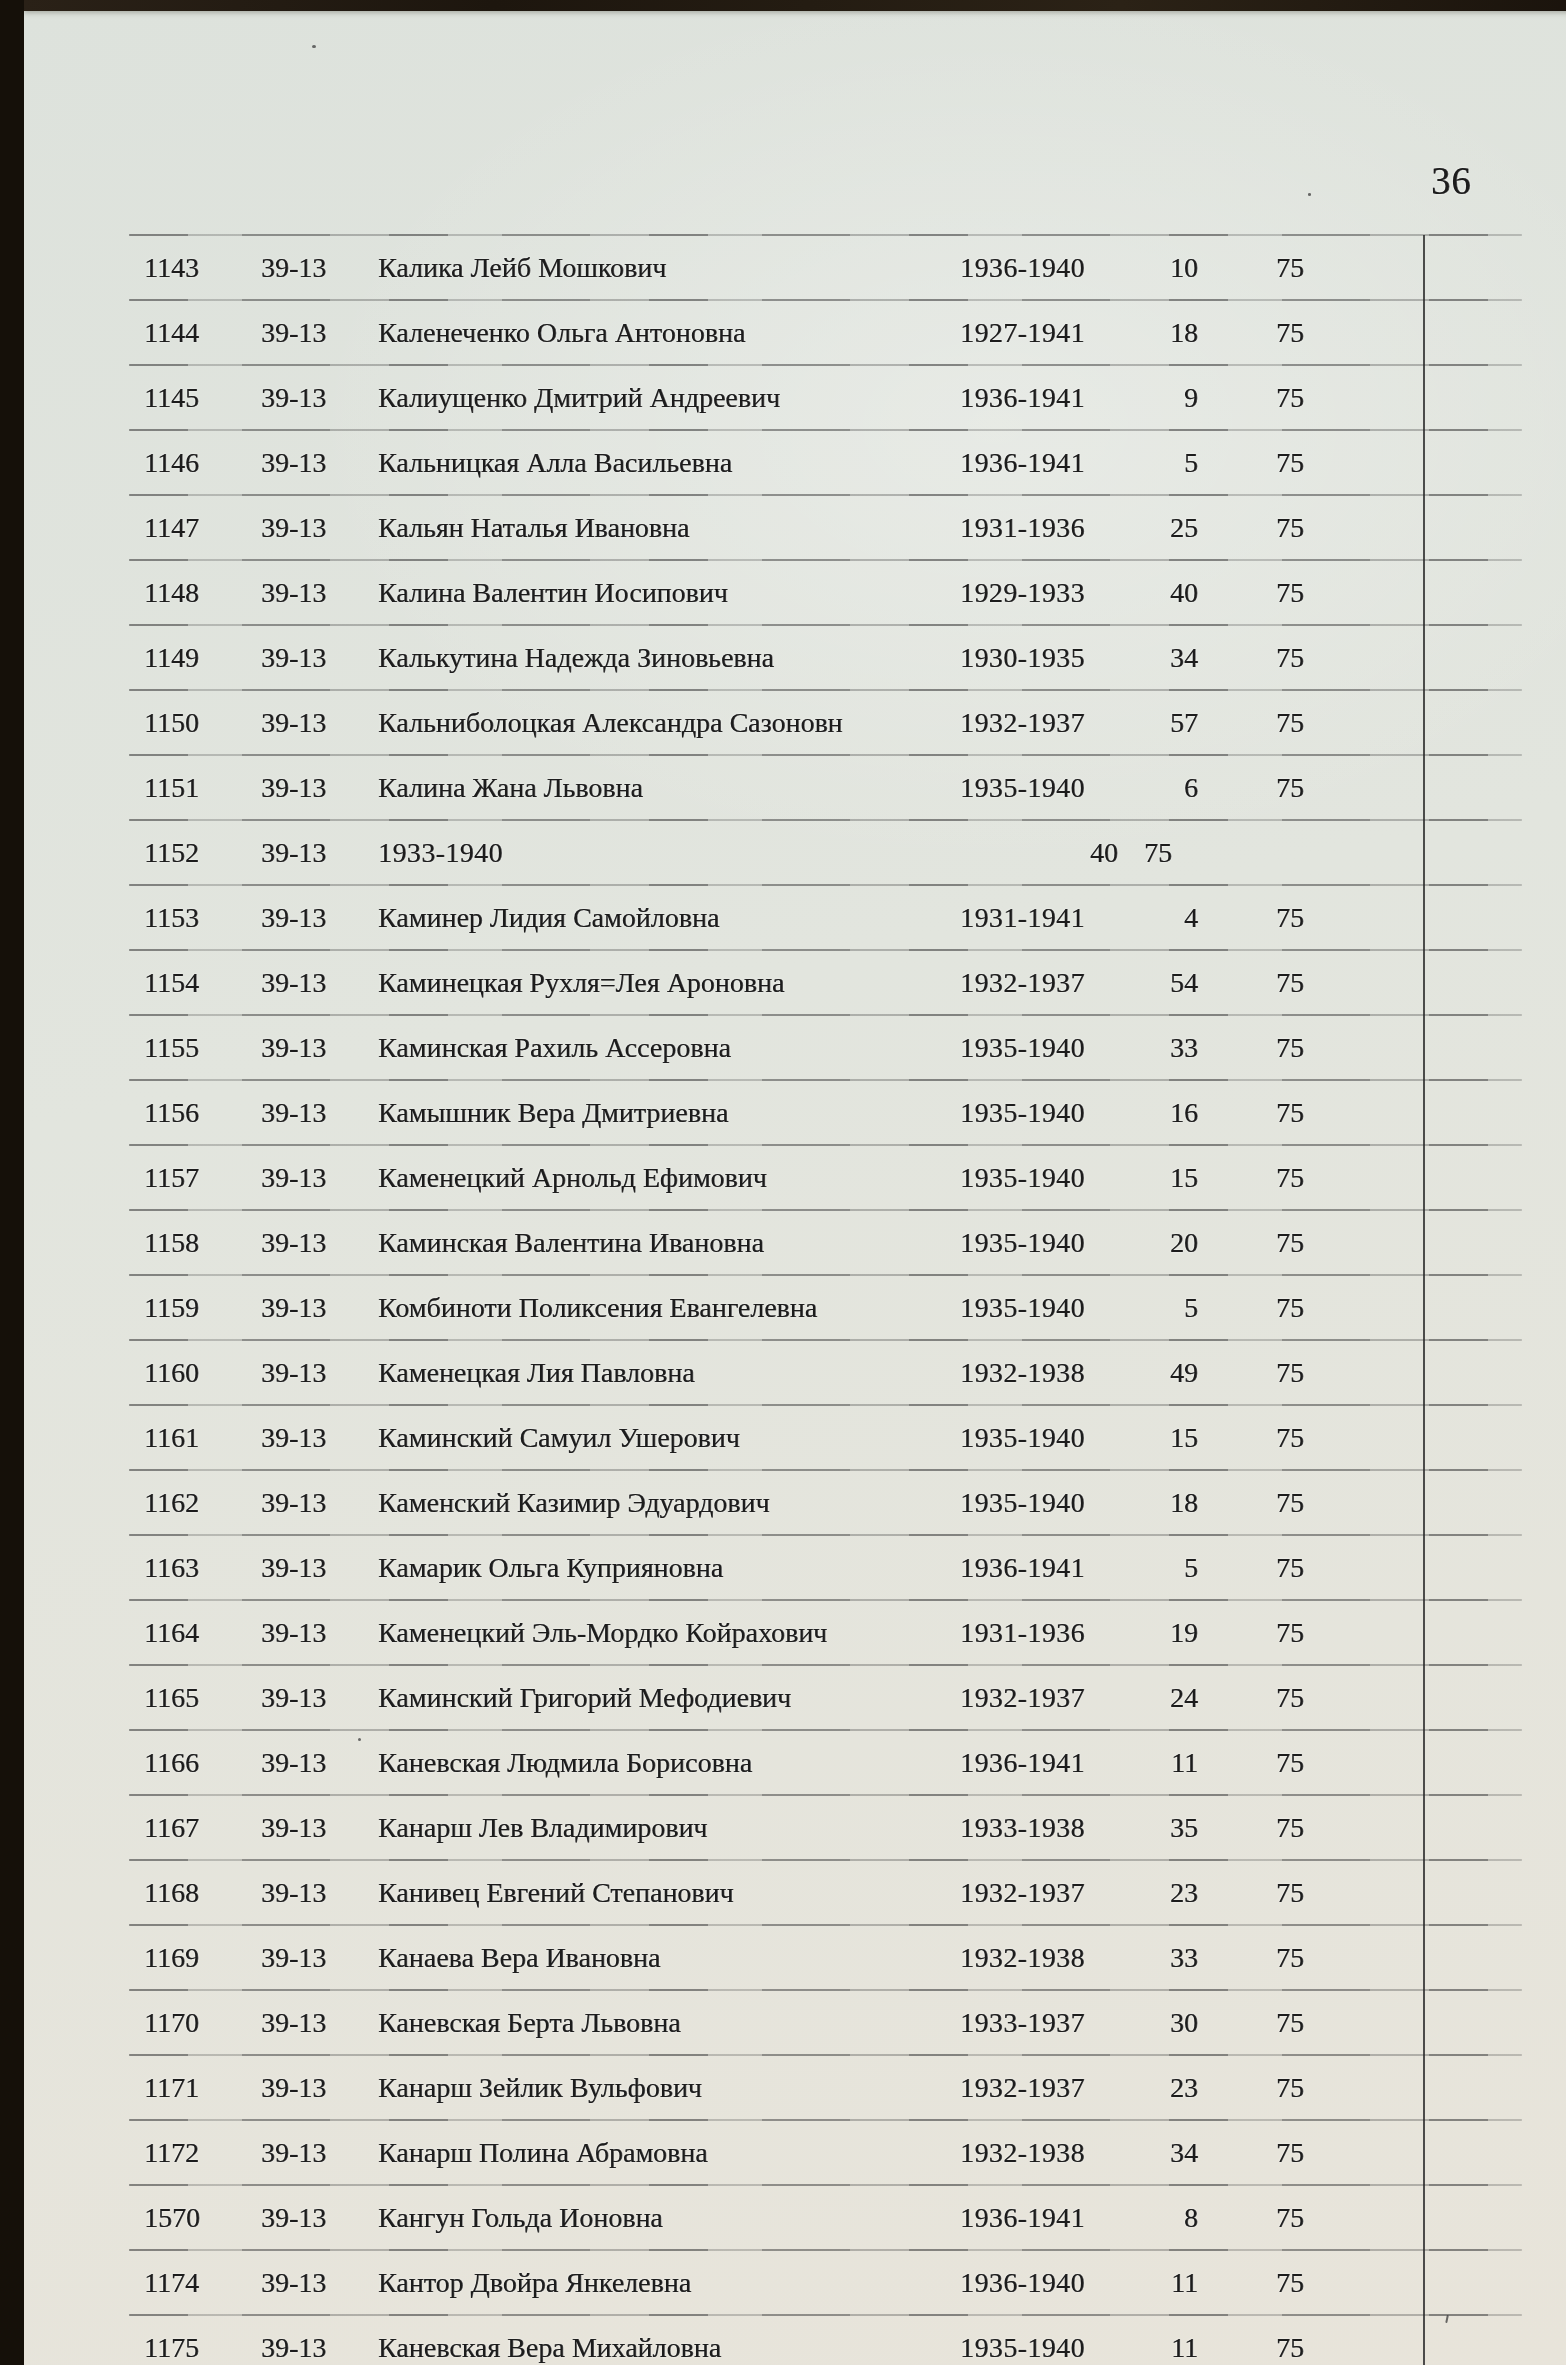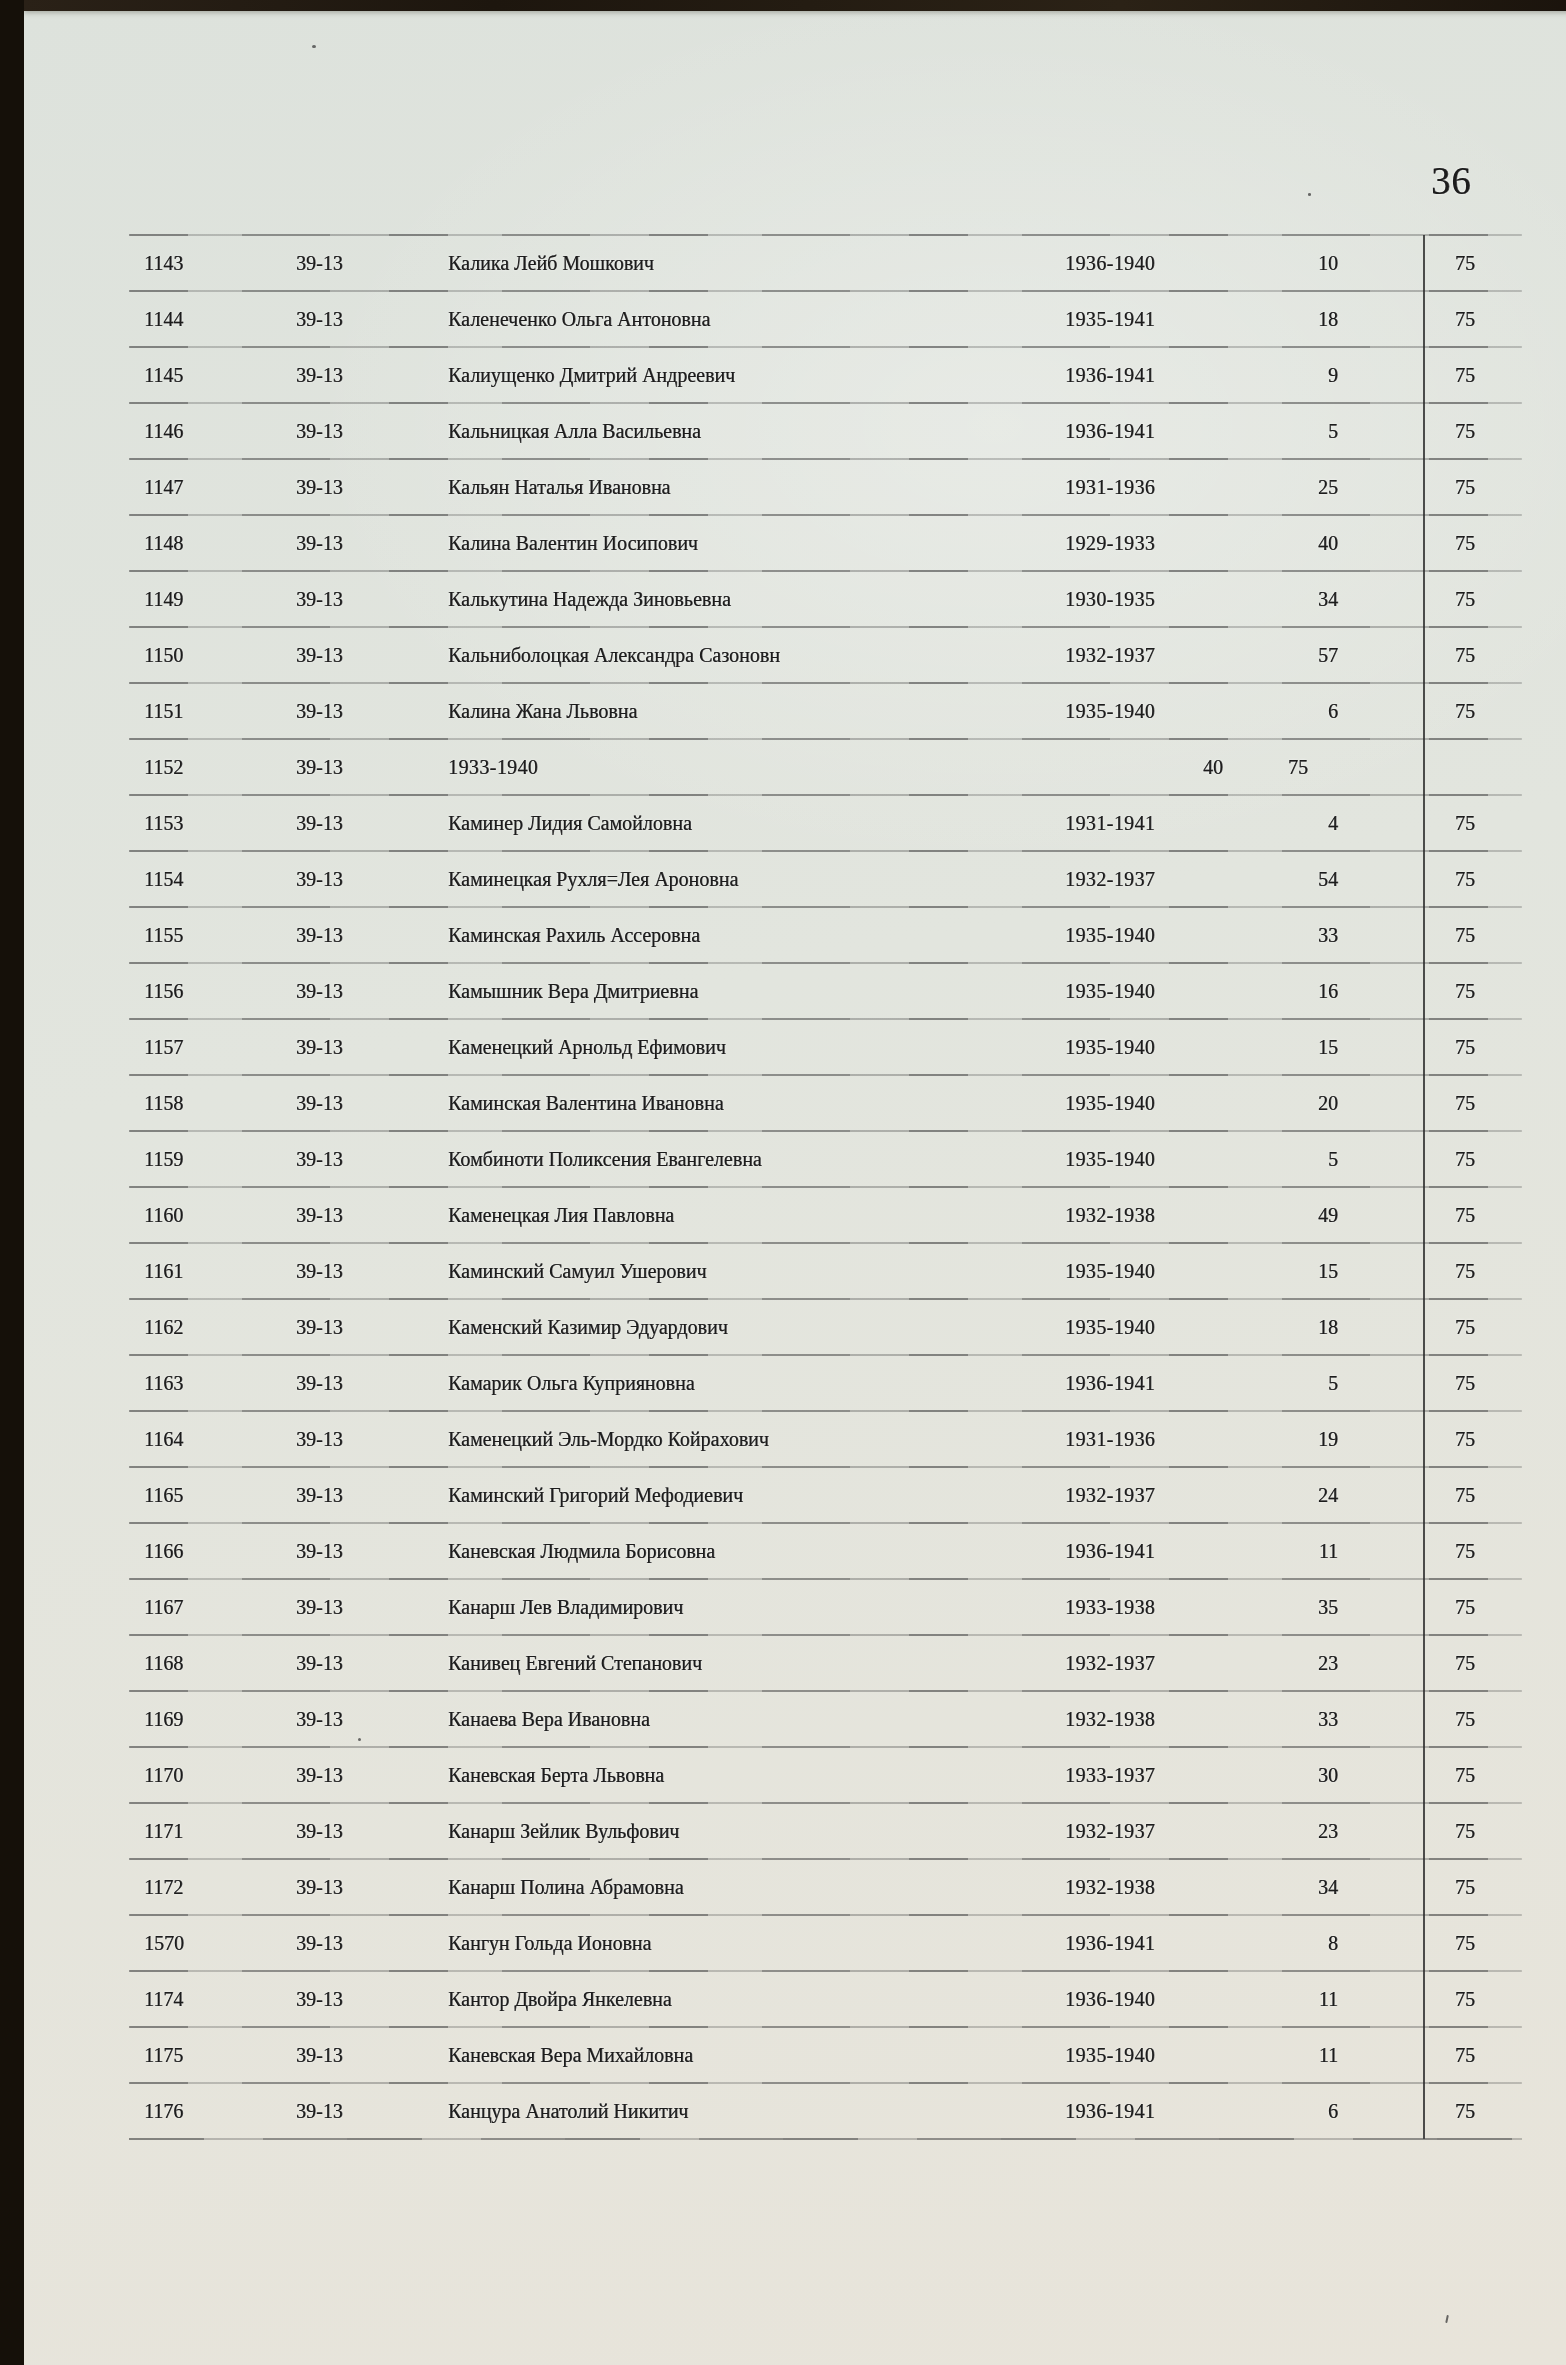--- a/index.html
+++ b/index.html
@@ -32,27 +32,26 @@
   }
   .page-number{
     position:absolute;left:1407px;top:158px;
     font-size:39px;letter-spacing:0.8px;
     text-shadow:0 0 2.5px rgba(255,255,255,.85), 0.4px 0 0 var(--ink);
   }
   .table{
     position:absolute;left:105px;top:235px;width:1393px;
   }
   .row{
-    position:relative;height:56px;
+    position:relative;height:65px;
     display:grid;
     grid-template-columns:132px 117px 582px 158px 80px 184px 1fr;
     align-items:center;
-    font-size:20px;
+    font-size:28px;
     white-space:nowrap;
-    gap:35px;
   }
   .row::before{
     content:"";position:absolute;top:-0.8px;left:0;right:0;height:1.7px;
     background:repeating-linear-gradient(90deg,
       var(--line) 0 59px, rgba(70,70,70,.28) 59px 113px,
       rgba(70,70,70,.55) 113px 201px, rgba(70,70,70,.34) 201px 260px);
     border-radius:0.8px;
   }
   .table::after{
     content:"";position:absolute;left:0;right:0;bottom:-0.8px;height:1.7px;
@@ -92,21 +91,21 @@
           <span class="cell col-code">39-13</span>
           <span class="cell col-name">Калика Лейб Мошкович</span>
           <span class="cell col-years">1936-1940</span>
           <span class="cell col-count">10</span>
           <span class="cell col-price">75</span>
         </div>
         <div class="row">
           <span class="cell col-num">1144</span>
           <span class="cell col-code">39-13</span>
           <span class="cell col-name">Каленеченко Ольга Антоновна</span>
-          <span class="cell col-years">1935-1941</span>
+          <span class="cell col-years">1927-1941</span>
           <span class="cell col-count">18</span>
           <span class="cell col-price">75</span>
         </div>
         <div class="row">
           <span class="cell col-num">1145</span>
           <span class="cell col-code">39-13</span>
           <span class="cell col-name">Калиущенко Дмитрий Андреевич</span>
           <span class="cell col-years">1936-1941</span>
           <span class="cell col-count">9</span>
           <span class="cell col-price">75</span>

